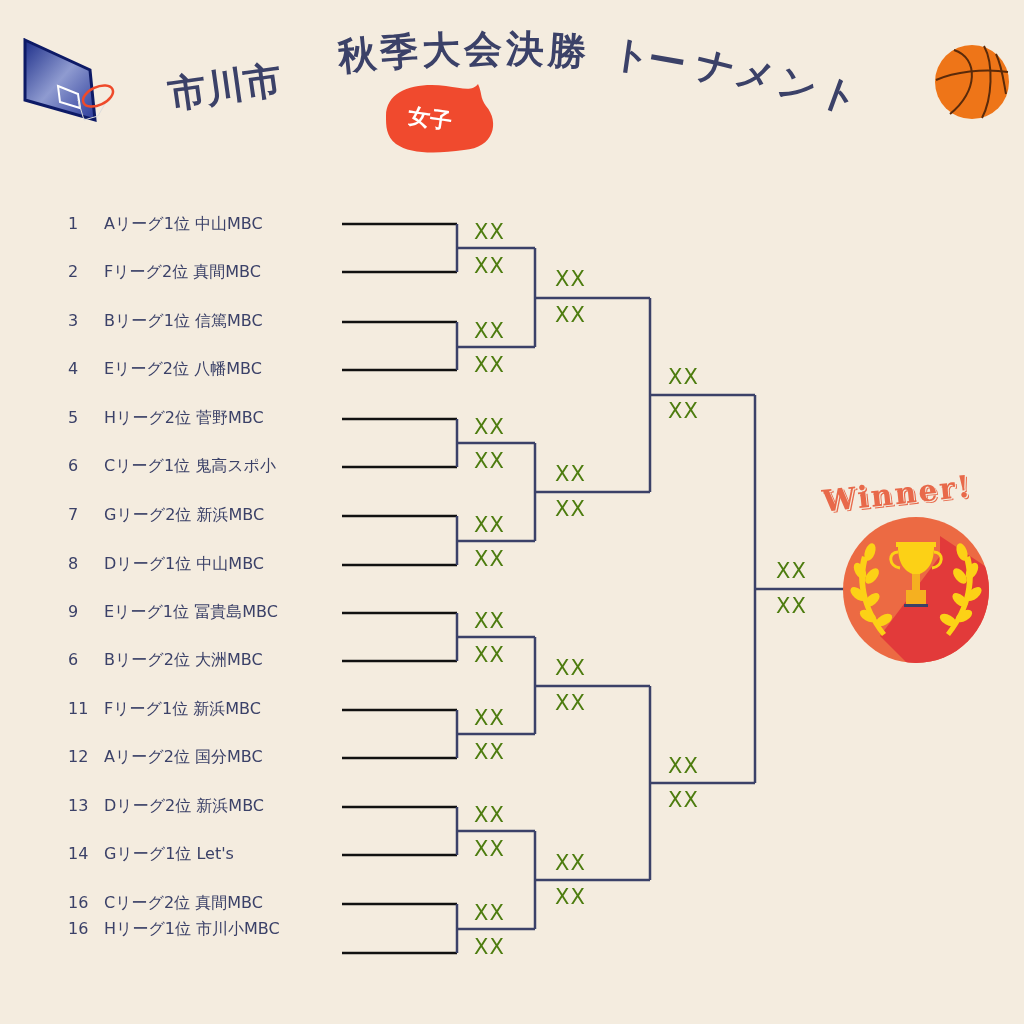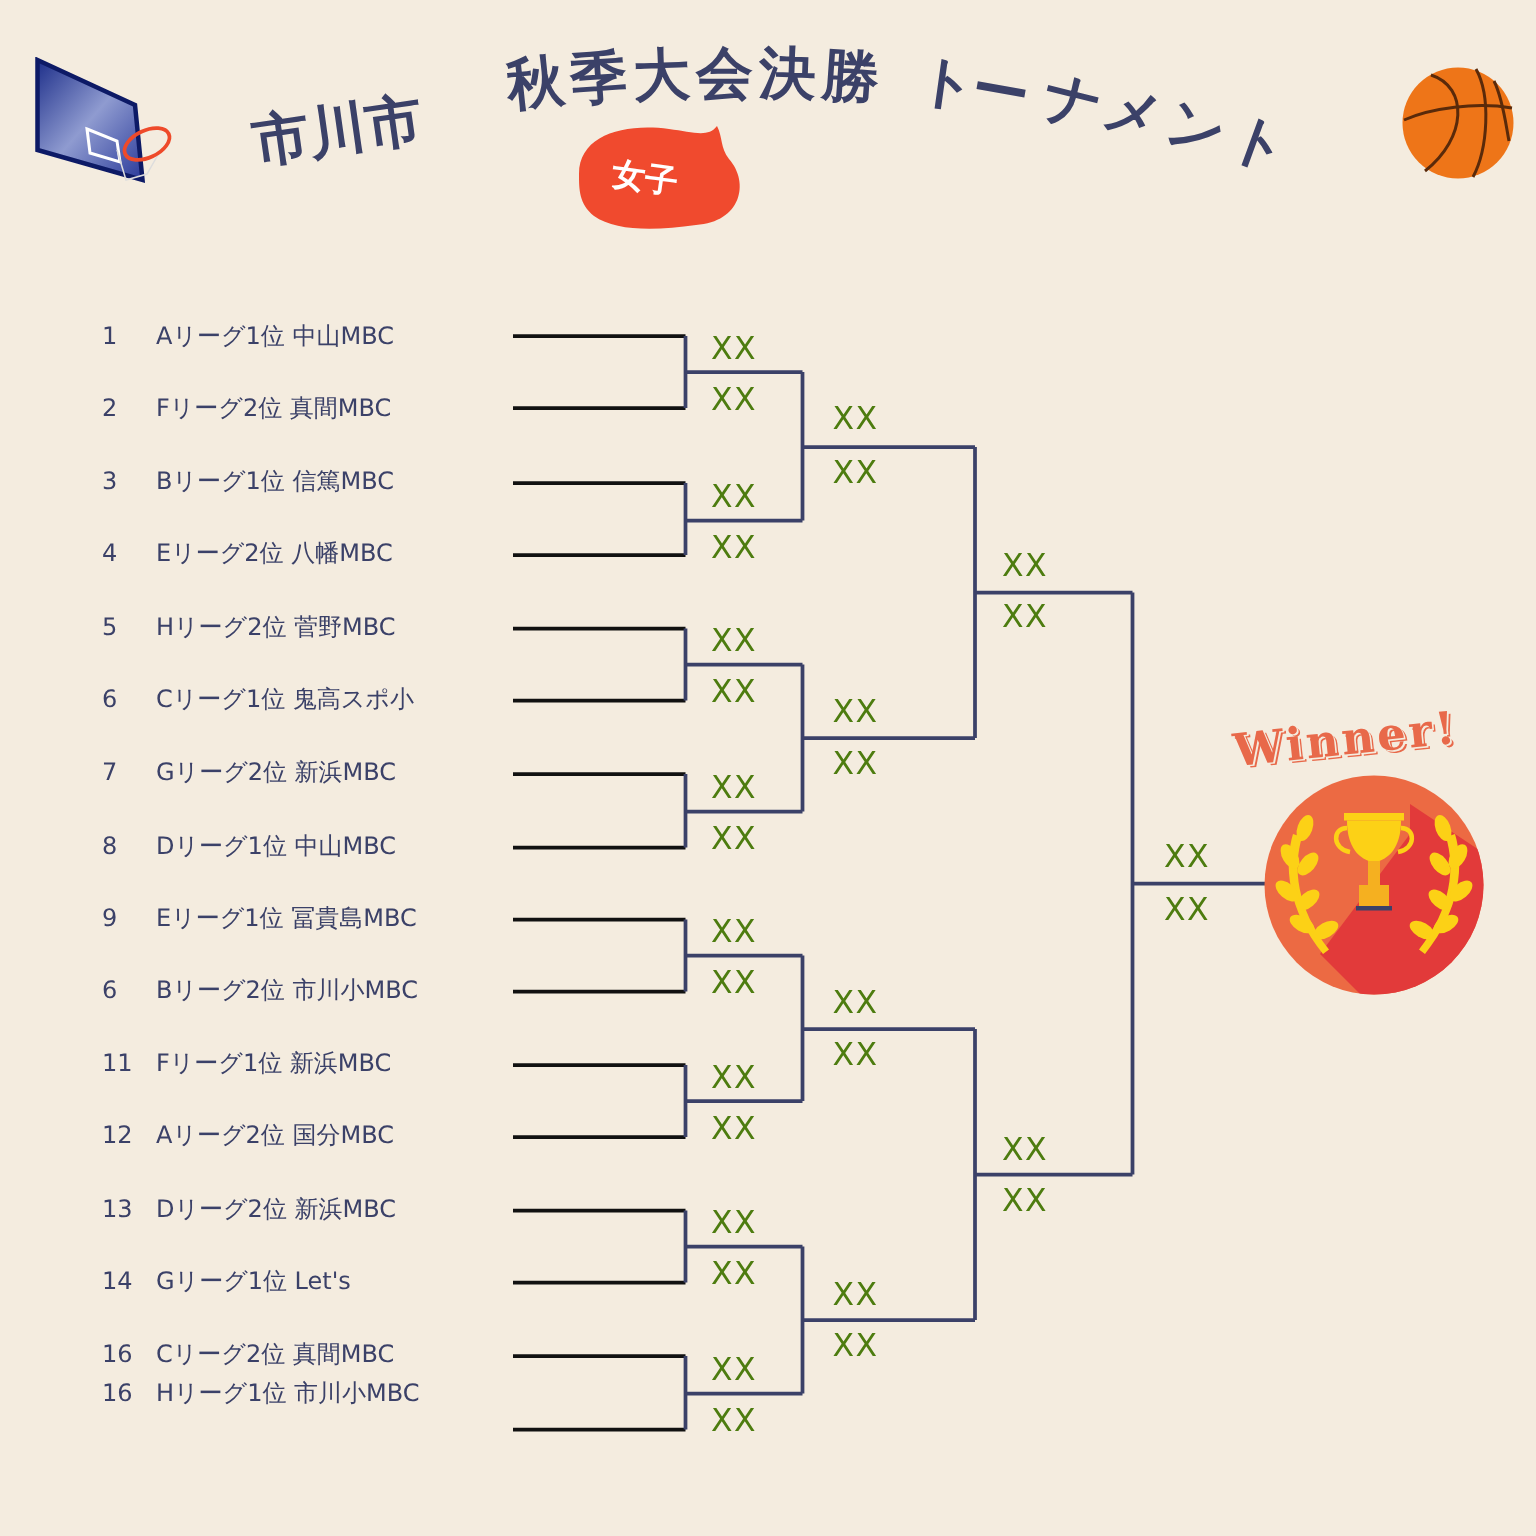--- a/index.html
+++ b/index.html
@@ -124,21 +124,21 @@
 <div>
   <div class="team" style="top:213px"><span class="num">1</span><span>Aリーグ1位 中山MBC</span></div>
   <div class="team" style="top:261px"><span class="num">2</span><span>Fリーグ2位 真間MBC</span></div>
   <div class="team" style="top:310px"><span class="num">3</span><span>Bリーグ1位 信篤MBC</span></div>
   <div class="team" style="top:358px"><span class="num">4</span><span>Eリーグ2位 八幡MBC</span></div>
   <div class="team" style="top:407px"><span class="num">5</span><span>Hリーグ2位 菅野MBC</span></div>
   <div class="team" style="top:455px"><span class="num">6</span><span>Cリーグ1位 鬼高スポ小</span></div>
   <div class="team" style="top:504px"><span class="num">7</span><span>Gリーグ2位 新浜MBC</span></div>
   <div class="team" style="top:553px"><span class="num">8</span><span>Dリーグ1位 中山MBC</span></div>
   <div class="team" style="top:601px"><span class="num">9</span><span>Eリーグ1位 冨貴島MBC</span></div>
-  <div class="team" style="top:649px"><span class="num">6</span><span>Bリーグ2位 市川小MBC</span></div>
+  <div class="team" style="top:649px"><span class="num">6</span><span>Bリーグ2位 大洲MBC</span></div>
   <div class="team" style="top:698px"><span class="num">11</span><span>Fリーグ1位 新浜MBC</span></div>
   <div class="team" style="top:746px"><span class="num">12</span><span>Aリーグ2位 国分MBC</span></div>
   <div class="team" style="top:795px"><span class="num">13</span><span>Dリーグ2位 新浜MBC</span></div>
   <div class="team" style="top:843px"><span class="num">14</span><span>Gリーグ1位 Let's</span></div>
   <div class="team" style="top:892px"><span class="num">16</span><span>Cリーグ2位 真間MBC</span></div>
   <div class="team" style="top:918px"><span class="num">16</span><span>Hリーグ1位 市川小MBC</span></div>
 </div>
 
 <div>
   <div class="score" style="left:474px;top:221px">XX</div>

